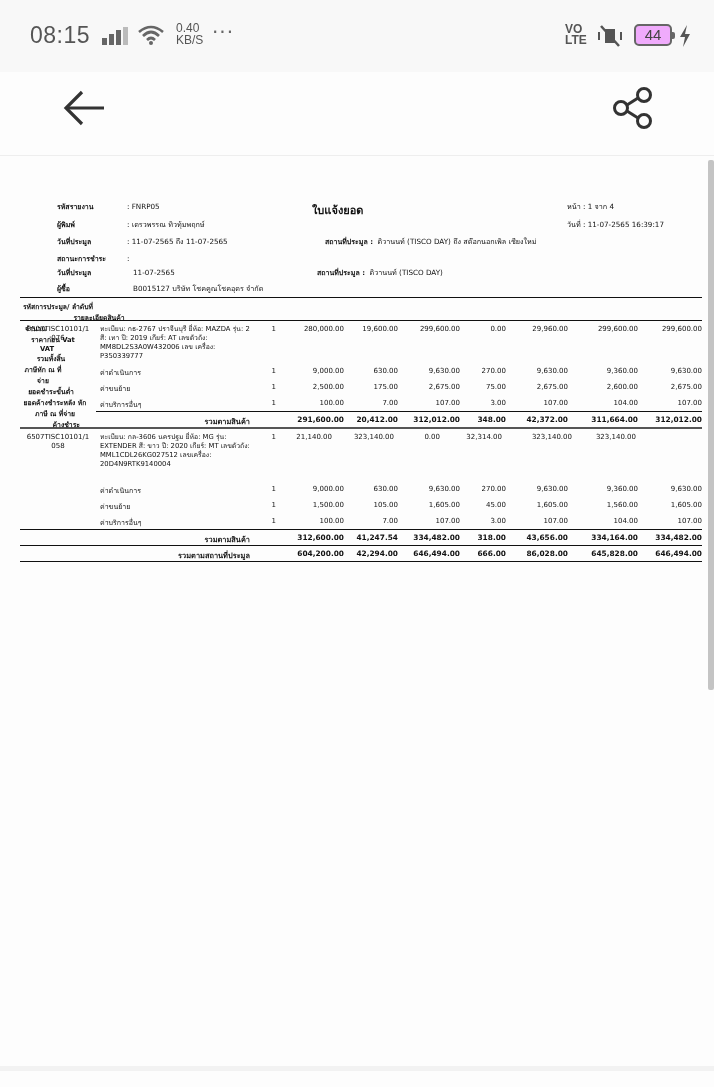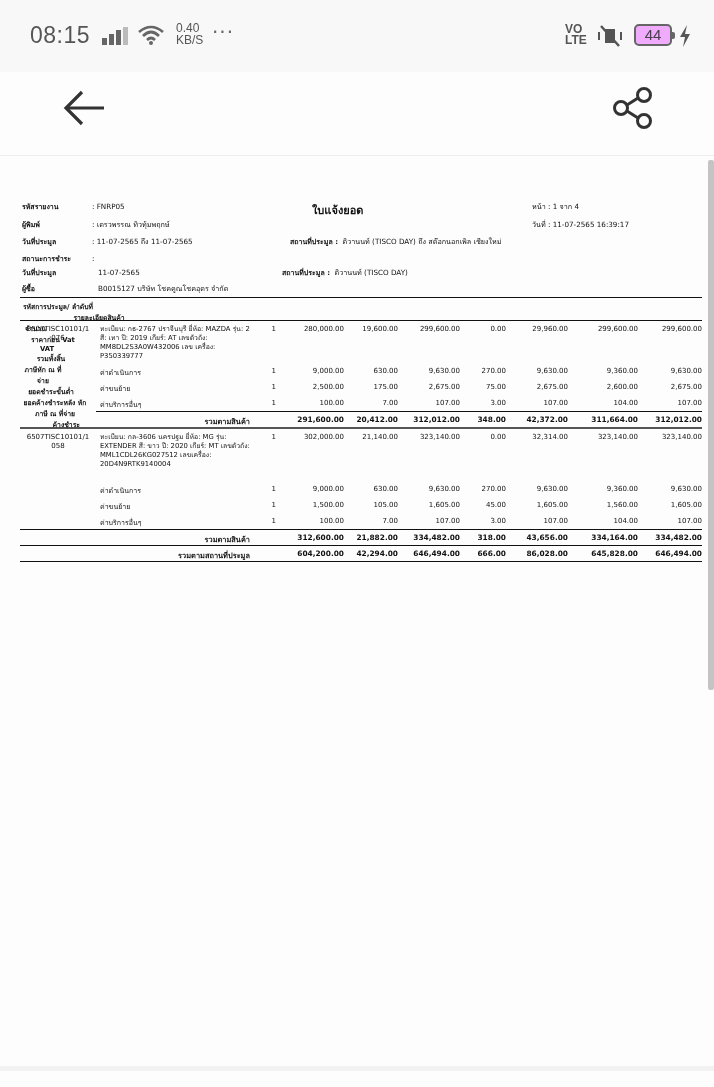--- a/index.html
+++ b/index.html
@@ -24,21 +24,21 @@
     .back-btn { position: absolute; left: 60px; top: 14px; width: 50px; height: 44px; cursor: pointer; }
     .appbar-title { position: absolute; left: 156px; top: 14px; width: 420px; font-size: 29px; color: #222; white-space: nowrap; overflow: hidden; font-family: "DejaVu Sans", sans-serif; font-weight: normal; }
     .share-btn { position: absolute; left: 610px; top: 14px; width: 46px; height: 44px; cursor: pointer; }
 
     
     .viewer { position: absolute; top: 157px; left: 0; width: 714px; height: 910px; background: #fdfdfd; }
     .scrollbar { position: absolute; left: 708px; top: 160px; width: 6px; height: 530px; background: #c4c4c4; border-radius: 2px; }
     .bottom-strip { position: absolute; left: 0; top: 1066px; width: 714px; height: 5px; background: #f2f2f2; }
 
     .page { position: absolute; left: 20px; top: 195px; width: 682px; font-size: 7.2px; color: #111; font-family: "DejaVu Sans", sans-serif; }
-    .hdr-row { position: absolute; white-space: nowrap; }
+    .hdr-row { position: absolute; white-space: nowrap; margin-left: 35px; }
     .lbl { font-weight: bold; font-size: 7px; }
     .doc-title { position: absolute; left: 292px; top: 6px; font-size: 11px; font-weight: bold; }
 
     .tbl { position: absolute; left: 0; top: 102px; width: 682px; border-top: 1.6px solid #111; }
     .thead { display: flex; border-bottom: 1.6px solid #111; font-weight: bold; font-size: 6.8px; height: 23px; align-items: flex-start; padding-top: 3px; flex-direction: column; }
     .trow { display: flex; font-size: 7px; }
     .c0 { width: 76px; text-align: center; }
     .c1 { width: 154px; padding-left: 4px; }
     .c2 { width: 28px; text-align: right; padding-right: 2px; }
     .c3 { width: 66px; text-align: right; }
@@ -220,21 +220,20 @@
         <div class="c7">42,372.00</div>
         <div class="c8">311,664.00</div>
         <div class="c9">312,012.00</div>
       </div>
     </div>
 
     <div class="trow main-row" style="height:52px;">
       <div class="c0 code-cell">6507TISC10101/1 058</div>
       <div class="c1 desc">ทะเบียน: กล-3606 นครปฐม ยี่ห้อ: MG รุ่น: EXTENDER  สี: ขาว  ปี: 2020 เกียร์: MT เลขตัวถัง: MML1CDL26KG027512 เลขเครื่อง: 20D4N9RTK9140004</div>
       <div class="c2">1</div>
-      <div class="c3">302,000.00</div>
       <div class="c4">21,140.00</div>
       <div class="c5">323,140.00</div>
       <div class="c6">0.00</div>
       <div class="c7">32,314.00</div>
       <div class="c8">323,140.00</div>
       <div class="c9">323,140.00</div>
     </div>
     <div class="trow sub-row">
       <div class="c0"></div>
       <div class="c1" style="padding-left:4px;">ค่าดำเนินการ</div>
@@ -267,21 +266,21 @@
       <div class="c4">7.00</div>
       <div class="c5">107.00</div>
       <div class="c6">3.00</div>
       <div class="c7">107.00</div>
       <div class="c8">104.00</div>
       <div class="c9">107.00</div>
     </div>
     <div class="total-row">
       <div class="lblcell">รวมตามสินค้า</div>
       <div class="c3">312,600.00</div>
-      <div class="c4">21,882.00</div>
+      <div class="c4">41,247.54</div>
       <div class="c5">334,482.00</div>
       <div class="c6">318.00</div>
       <div class="c7">43,656.00</div>
       <div class="c8">334,164.00</div>
       <div class="c9">334,482.00</div>
     </div>
     <div class="grand-sep">
       <div class="total-row" style="border-top:1.6px solid #111;">
         <div class="lblcell">รวมตามสถานที่ประมูล</div>
         <div class="c3">604,200.00</div>

